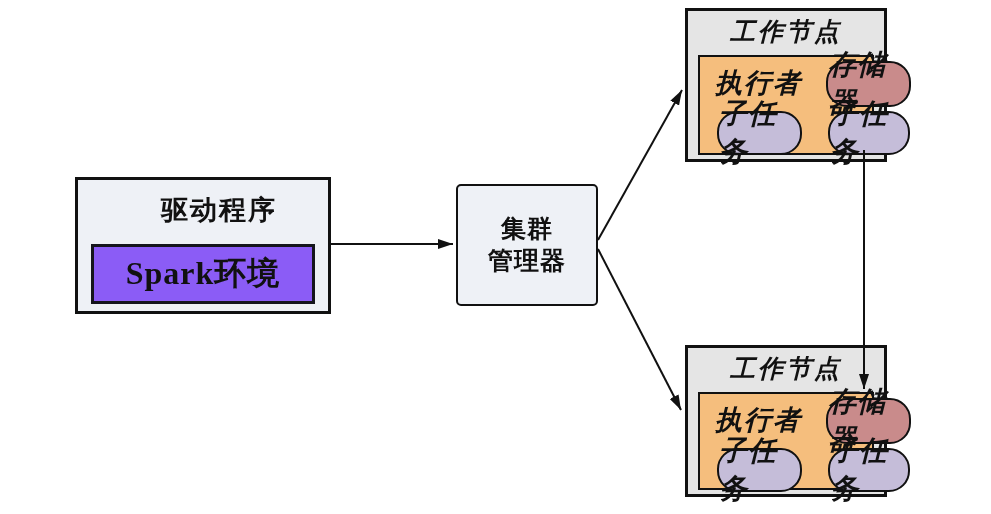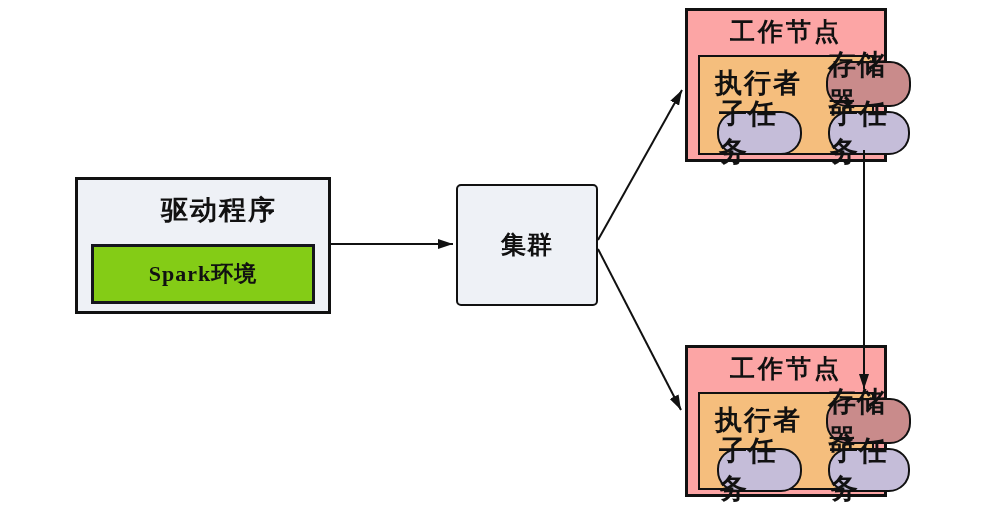--- a/index.html
+++ b/index.html
@@ -8,33 +8,33 @@
     font-family: "Liberation Serif", "DejaVu Serif", serif;
     font-weight: bold; color: #111; overflow: hidden;
   }
   .node { position: absolute; box-sizing: border-box; background: #eef1f6; border: 3px solid #111; }
 
   
   #driver { left: 75px; top: 177px; width: 256px; height: 137px; }
   .driver-title { text-align: center; font-size: 27px; margin-top: 12px; letter-spacing: 2px; padding-left: 32px; }
   #spark {
     position: absolute; left: 13px; top: 64px; width: 224px; height: 60px; box-sizing: border-box;
-    background: #84cc16; border: 3px solid #15151d;
-    display: flex; align-items: center; justify-content: center; font-size: 22px; letter-spacing: 1px;
+    background: #8b5cf6; border: 3px solid #15151d;
+    display: flex; align-items: center; justify-content: center; font-size: 32px; letter-spacing: 1px;
   }
 
   
   #cluster {
     left: 456px; top: 184px; width: 142px; height: 122px; border-radius: 5px; border-width: 2.5px;
     display: flex; flex-direction: column; align-items: center; justify-content: center;
     font-size: 25px; line-height: 1.3; letter-spacing: 1px; text-align: center;
   }
 
   
-  .worker { position: absolute; box-sizing: border-box; left: 685px; width: 202px; background: #fca5a5; border: 3px solid #111; }
+  .worker { position: absolute; box-sizing: border-box; left: 685px; width: 202px; background: #e5e5e5; border: 3px solid #111; font-style: italic; }
   #worker-top { top: 8px; height: 154px; }
   #worker-bottom { top: 345px; height: 152px; }
   .worker-title { text-align: center; font-size: 25px; margin-top: 4px; letter-spacing: 3px; }
   .executor {
     position: absolute; left: 10px; right: 10px; top: 44px; bottom: 4px; box-sizing: border-box;
     background: #f5be7d; border: 2.5px solid #111;
   }
   .executor-label { position: absolute; left: 15px; top: 8px; font-size: 27px; letter-spacing: 2px; }
   .pill {
     position: absolute; box-sizing: border-box; border: 2.5px solid #111; border-radius: 21px;
@@ -53,20 +53,21 @@
 
 <div id="canvas">
 
   <div class="node" id="driver">
     <div class="driver-title">驱动程序</div>
     <div id="spark">Spark环境</div>
   </div>
 
   <div class="node" id="cluster">
     <div>集群</div>
+    <div>管理器</div>
   </div>
 
   <div class="worker" id="worker-top">
     <div class="worker-title">工作节点</div>
     <div class="executor">
       <span class="executor-label">执行者</span>
       <span class="pill storage">存储器</span>
       <span class="pill task-1">子任务</span>
       <span class="pill task-2">子任务</span>
     </div>

